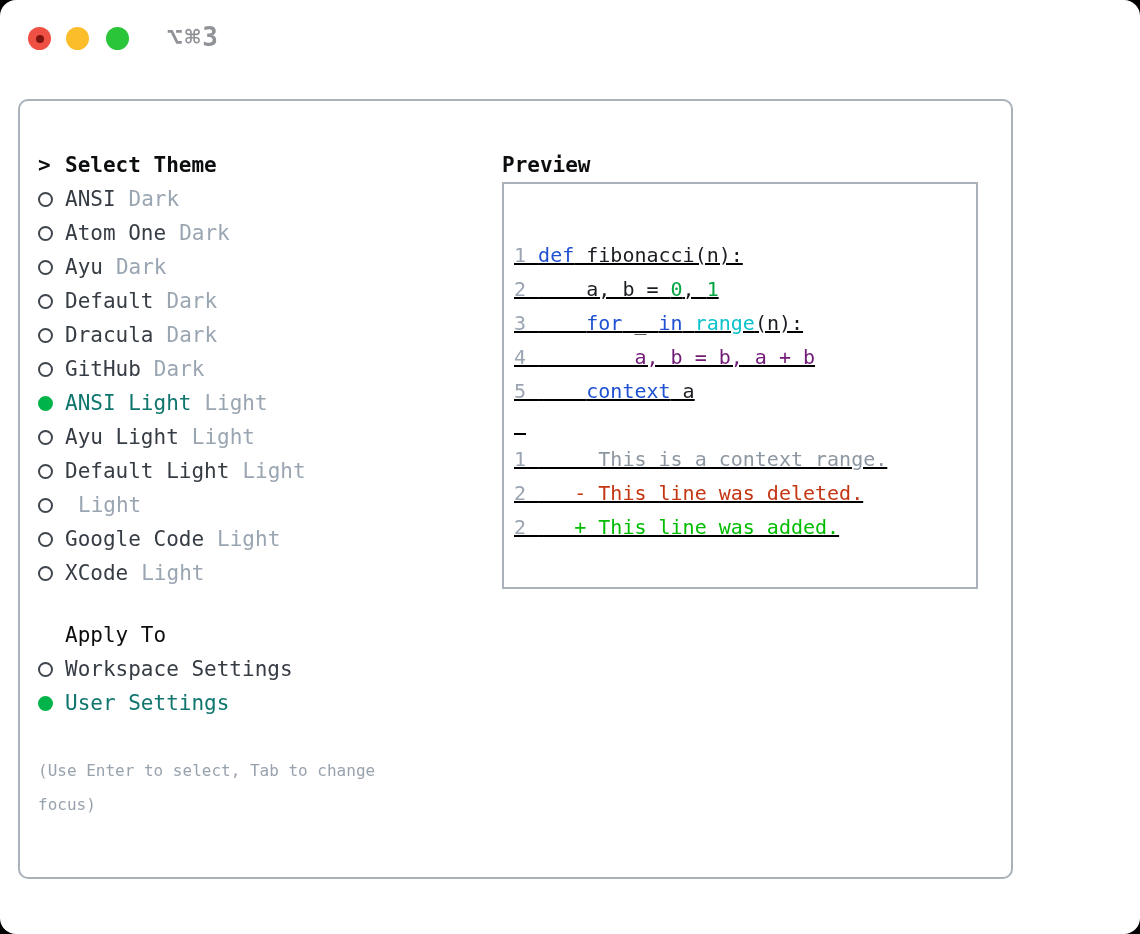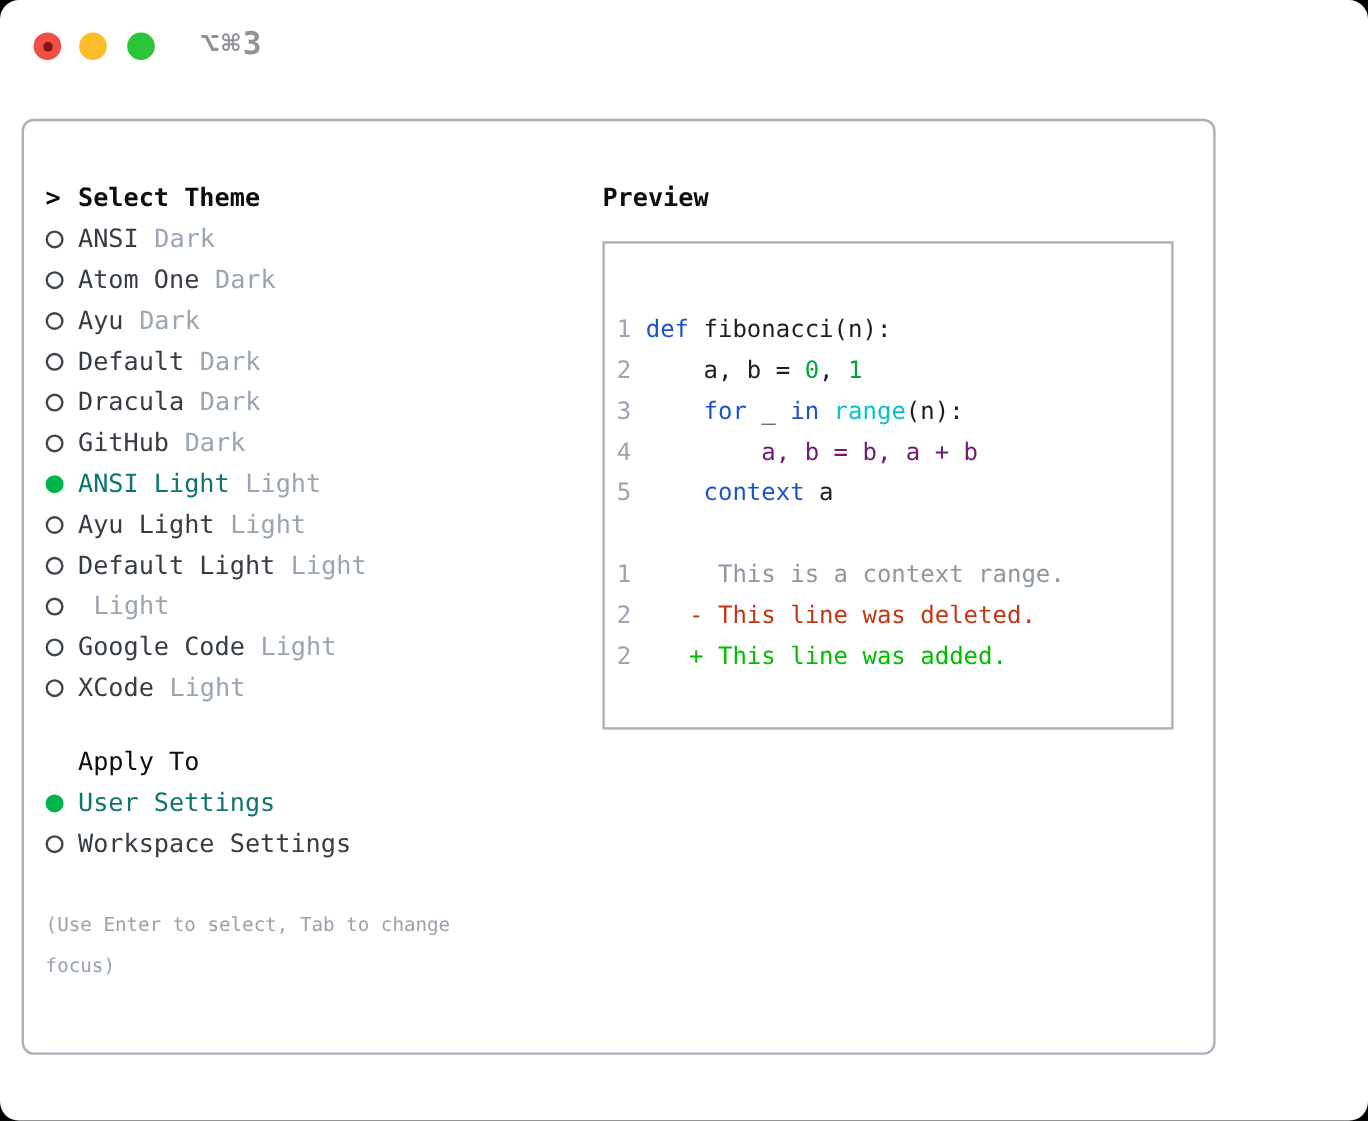--- a/index.html
+++ b/index.html
@@ -33,23 +33,23 @@
     border:2px solid #40464e; margin-right:12px; flex:0 0 auto;
   }
   .item.selected .radio { background:#00b44a; border-color:#00b44a; }
   .item.selected .iname, .item.selected .ilabel { color:#0f766e; }
   .ivariant { color:#9aa5b2; margin-left:13px; }
   .apply-header { color:#0b0d0f; padding-left:27px; margin-top:28px; }
   .hint { margin-top:34px; width:392px; font-size:16px; line-height:34px; color:#98a2ad; }
   
   .right { position:absolute; left:482px; top:47px; width:490px; }
   .preview-box {
-    margin-top:19px; width:476px; height:407px;
+    width:476px; height:407px;
     border:2px solid #a9b1ba; background:#fff;
-    padding:54px 0 0 10px; overflow:hidden;
+    padding:54px 0 0 10px; overflow:hidden;text-decoration:underline;
   }
   .code-line { height:34px; line-height:34px; font-size:20px; white-space:pre; }
   .ln { color:#9aa4b2; }
 </style>
 </head>
 <body>
 
 <div class="screen">
 
   <div class="titlebar">
@@ -114,26 +114,26 @@
   </div>
 
   <div class="row item">
     <span class="radio"></span><span class="iname">XCode</span><span class="ivariant">Light</span>
   </div>
 </div>
 
       <div class="row apply-header">Apply To</div>
 
       <div id="apply-list">
+  <div class="row item">
+    <span class="radio"></span><span class="ilabel">Workspace Settings</span>
+  </div>
+
   <div class="row item selected">
     <span class="radio"></span><span class="ilabel">User Settings</span>
-  </div>
-
-  <div class="row item">
-    <span class="radio"></span><span class="ilabel">Workspace Settings</span>
   </div>
 </div>
 
       <div class="hint">(Use Enter to select, Tab to change focus)</div>
     </div>
 
     <div class="right">
       <div class="row header-row">Preview</div>
       <div class="preview-box">
         <div id="code">

